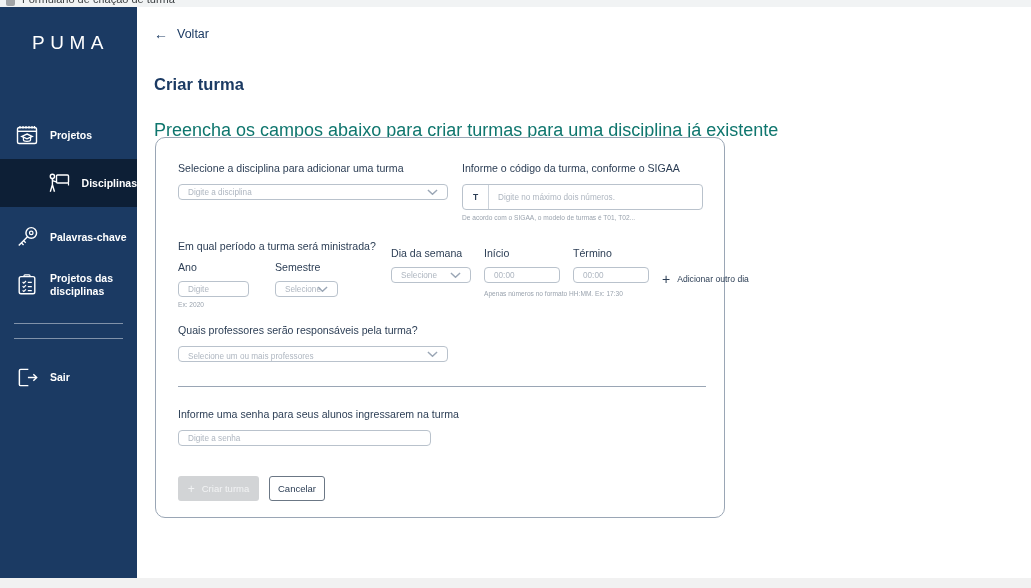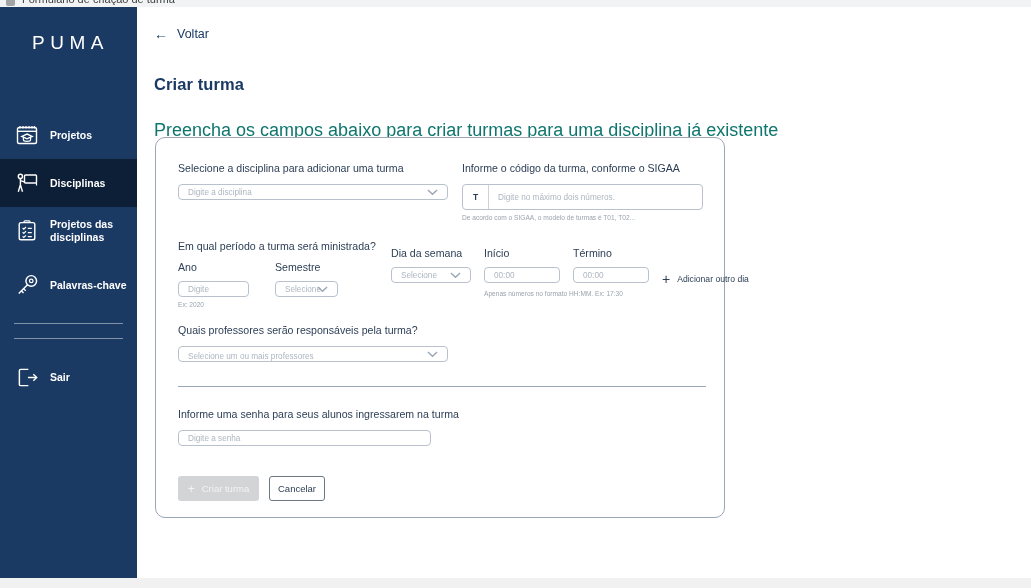--- a/index.html
+++ b/index.html
@@ -59,21 +59,21 @@
   }
   .nav { margin-top: 32px; }
   .nav-item {
     display: flex; align-items: center;
     gap: 10px;
     height: 48px;
     padding-left: 14px;
     cursor: pointer;
     position: relative;
   }
-  .nav-item.active { background: #0d1f36; }
+  .nav-item.active { background: #0d1f36; justify-content: flex-end; }
   .nav-item .nav-ico {
     width: 26px; height: 26px;
     flex: 0 0 26px;
     display: flex; align-items: center; justify-content: center;
   }
   .nav-item .nav-ico svg { display: block; }
   .nav-label {
     font-size: 10.5px;
     font-weight: bold;
     line-height: 1.2;
@@ -278,48 +278,48 @@
         <span class="nav-ico">
           <svg width="24" height="24" viewBox="0 0 24 24" fill="none" stroke="#ffffff" stroke-width="1.4">
             <rect x="9.5" y="4" width="12" height="8" rx="1"></rect>
             <path d="M21.5 12v2.5" stroke-width="1.2"></path>
             <circle cx="5.4" cy="5.4" r="2.1"></circle>
             <path d="M5.4 7.6v6.2M5.4 13.8L3.3 20.8M5.4 13.8l2.1 7"></path>
             <path d="M5.4 9.6l4.6 1.6" stroke-width="1.3"></path>
           </svg>
         </span>
         <span class="nav-label">Disciplinas</span>
+      </div>
+
+      <div class="nav-item spaced-top">
+        <span class="nav-ico">
+          <svg width="25" height="25" viewBox="0 0 24 24" fill="none" stroke="#ffffff" stroke-width="1.4">
+            <circle cx="15.6" cy="7.6" r="5.1"></circle>
+            <circle cx="15.6" cy="7.6" r="1.7" stroke-width="1.2"></circle>
+            <path d="M12 11.2L3.6 19.6"></path>
+            <path d="M6.1 17.1l2.1 2.1M8.2 15l2.1 2.1" stroke-width="1.3"></path>
+          </svg>
+        </span>
+        <span class="nav-label">Palavras-chave</span>
       </div>
 
       <div class="nav-item">
         <span class="nav-ico">
           <svg width="24" height="24" viewBox="0 0 24 24" fill="none" stroke="#ffffff" stroke-width="1.4">
             <rect x="4.2" y="3.6" width="15.6" height="17.2" rx="1.8"></rect>
             <path d="M9 3.6V2.8c0-.5.4-.9.9-.9h4.2c.5 0 .9.4.9.9v.8" stroke-width="1.2"></path>
             <path d="M7.6 9l1.2 1.2L11 8" stroke-width="1.2"></path>
             <path d="M7.6 13.2l1.2 1.2L11 12.2" stroke-width="1.2"></path>
             <path d="M7.6 17.3l1.2 1.2 2.2-2.2" stroke-width="1.2"></path>
             <path d="M12.8 9.4h4M12.8 13.6h4M12.8 17.7h4" stroke-width="1.2"></path>
           </svg>
         </span>
         <span class="nav-label">Projetos das disciplinas</span>
       </div>
 
-      <div class="nav-item spaced-top">
-        <span class="nav-ico">
-          <svg width="25" height="25" viewBox="0 0 24 24" fill="none" stroke="#ffffff" stroke-width="1.4">
-            <circle cx="15.6" cy="7.6" r="5.1"></circle>
-            <circle cx="15.6" cy="7.6" r="1.7" stroke-width="1.2"></circle>
-            <path d="M12 11.2L3.6 19.6"></path>
-            <path d="M6.1 17.1l2.1 2.1M8.2 15l2.1 2.1" stroke-width="1.3"></path>
-          </svg>
-        </span>
-        <span class="nav-label">Palavras-chave</span>
-      </div>
-
       <div class="nav-sep"></div>
 
 
       <div class="nav-sep"></div>
 
       <div class="nav-item">
         <span class="nav-ico">
           <svg width="25" height="25" viewBox="0 0 24 24" fill="none" stroke="#ffffff" stroke-width="1.4">
             <path d="M12.8 4.2H5.4c-.7 0-1.2.6-1.2 1.2v13.2c0 .7.5 1.2 1.2 1.2h7.4"></path>
             <path d="M12.4 12h8.2"></path>

